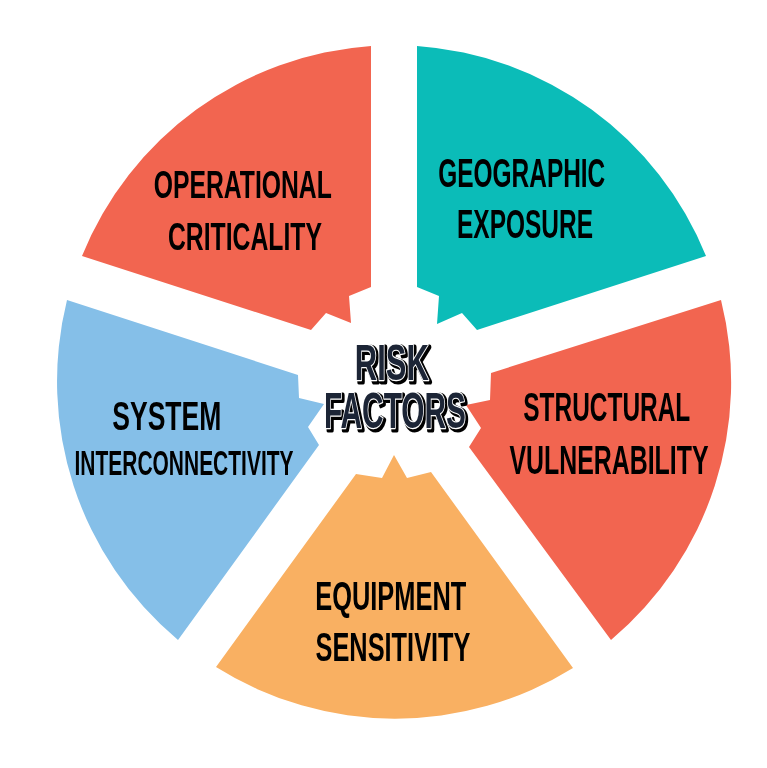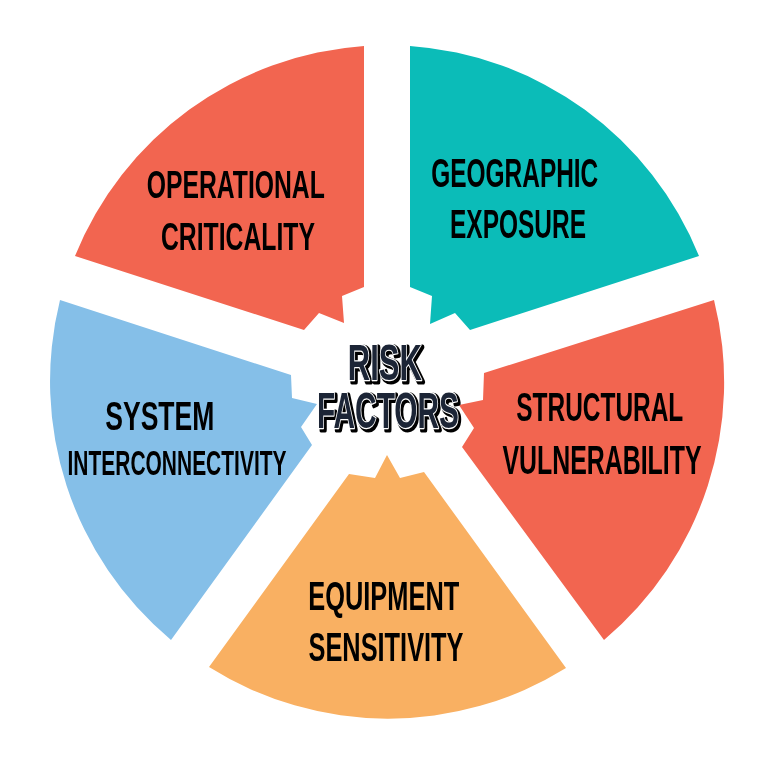--- a/index.html
+++ b/index.html
@@ -1,17 +1,17 @@
 <!DOCTYPE html>
 <html><head>
   <meta charset="utf-8">
   <style>
     html, body { margin: 0; padding: 0; background: #ffffff; }
     body { width: 767px; height: 768px; overflow: hidden; position: relative; }
-    #stage { position: absolute; left: 4px; top: 0; width: 633px; height: 768px; }
+    #stage { position: absolute; left: 11px; top: 0; width: 633px; height: 768px; }
     svg { display: block; }
     .seg-label {
       font-family: "Liberation Sans", sans-serif;
       font-weight: 700;
       fill: #000000;
       letter-spacing: 0px;
     }
     .center-label {
       font-family: "Liberation Sans", sans-serif;
       font-weight: 700;

